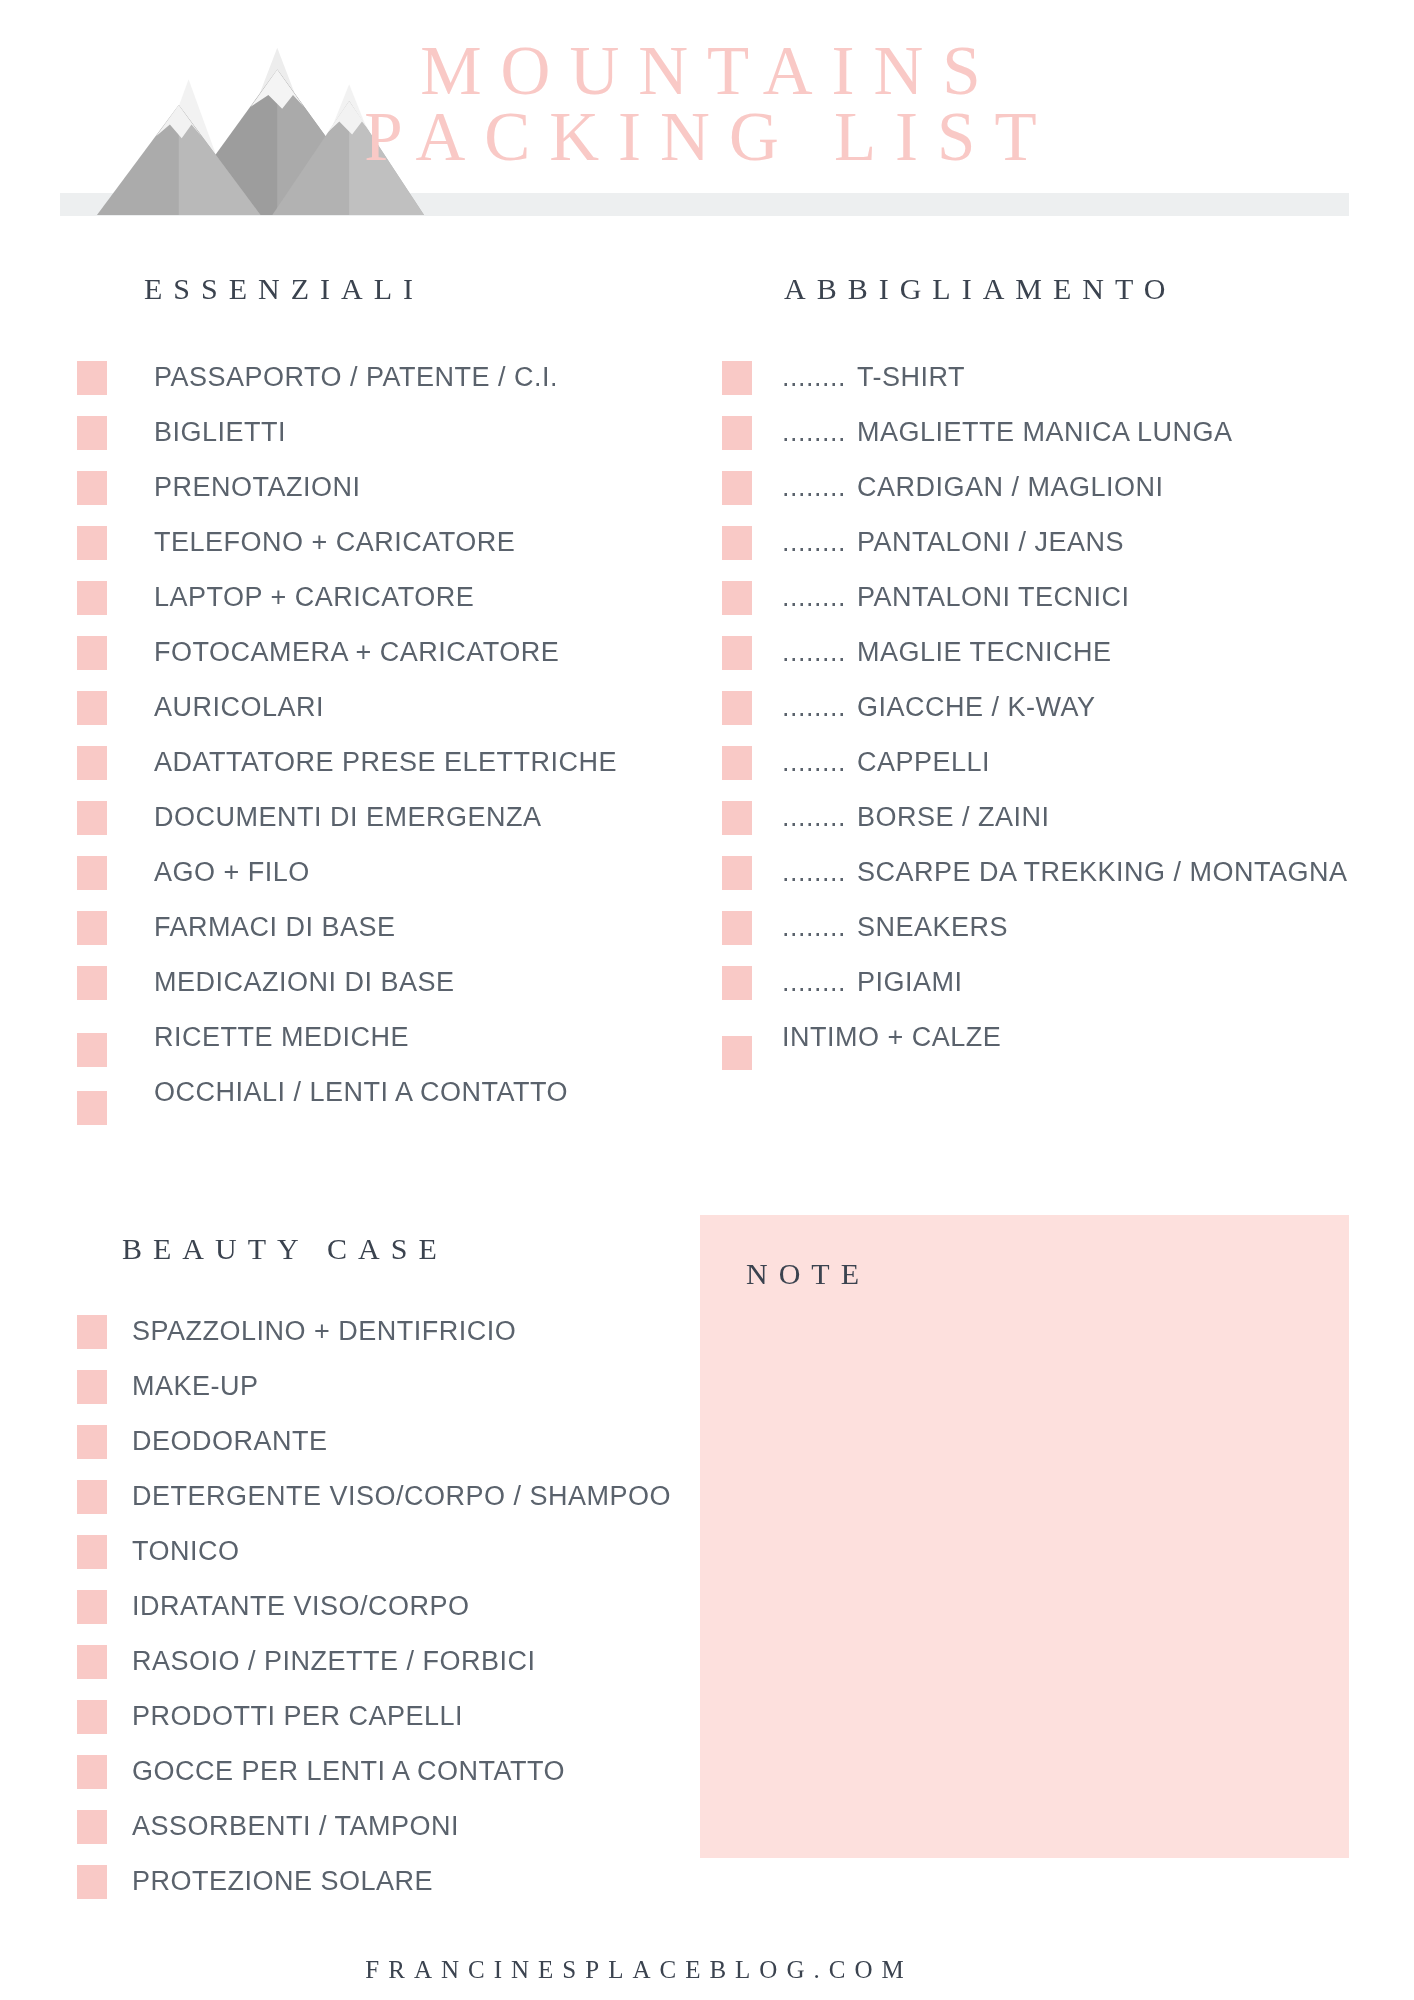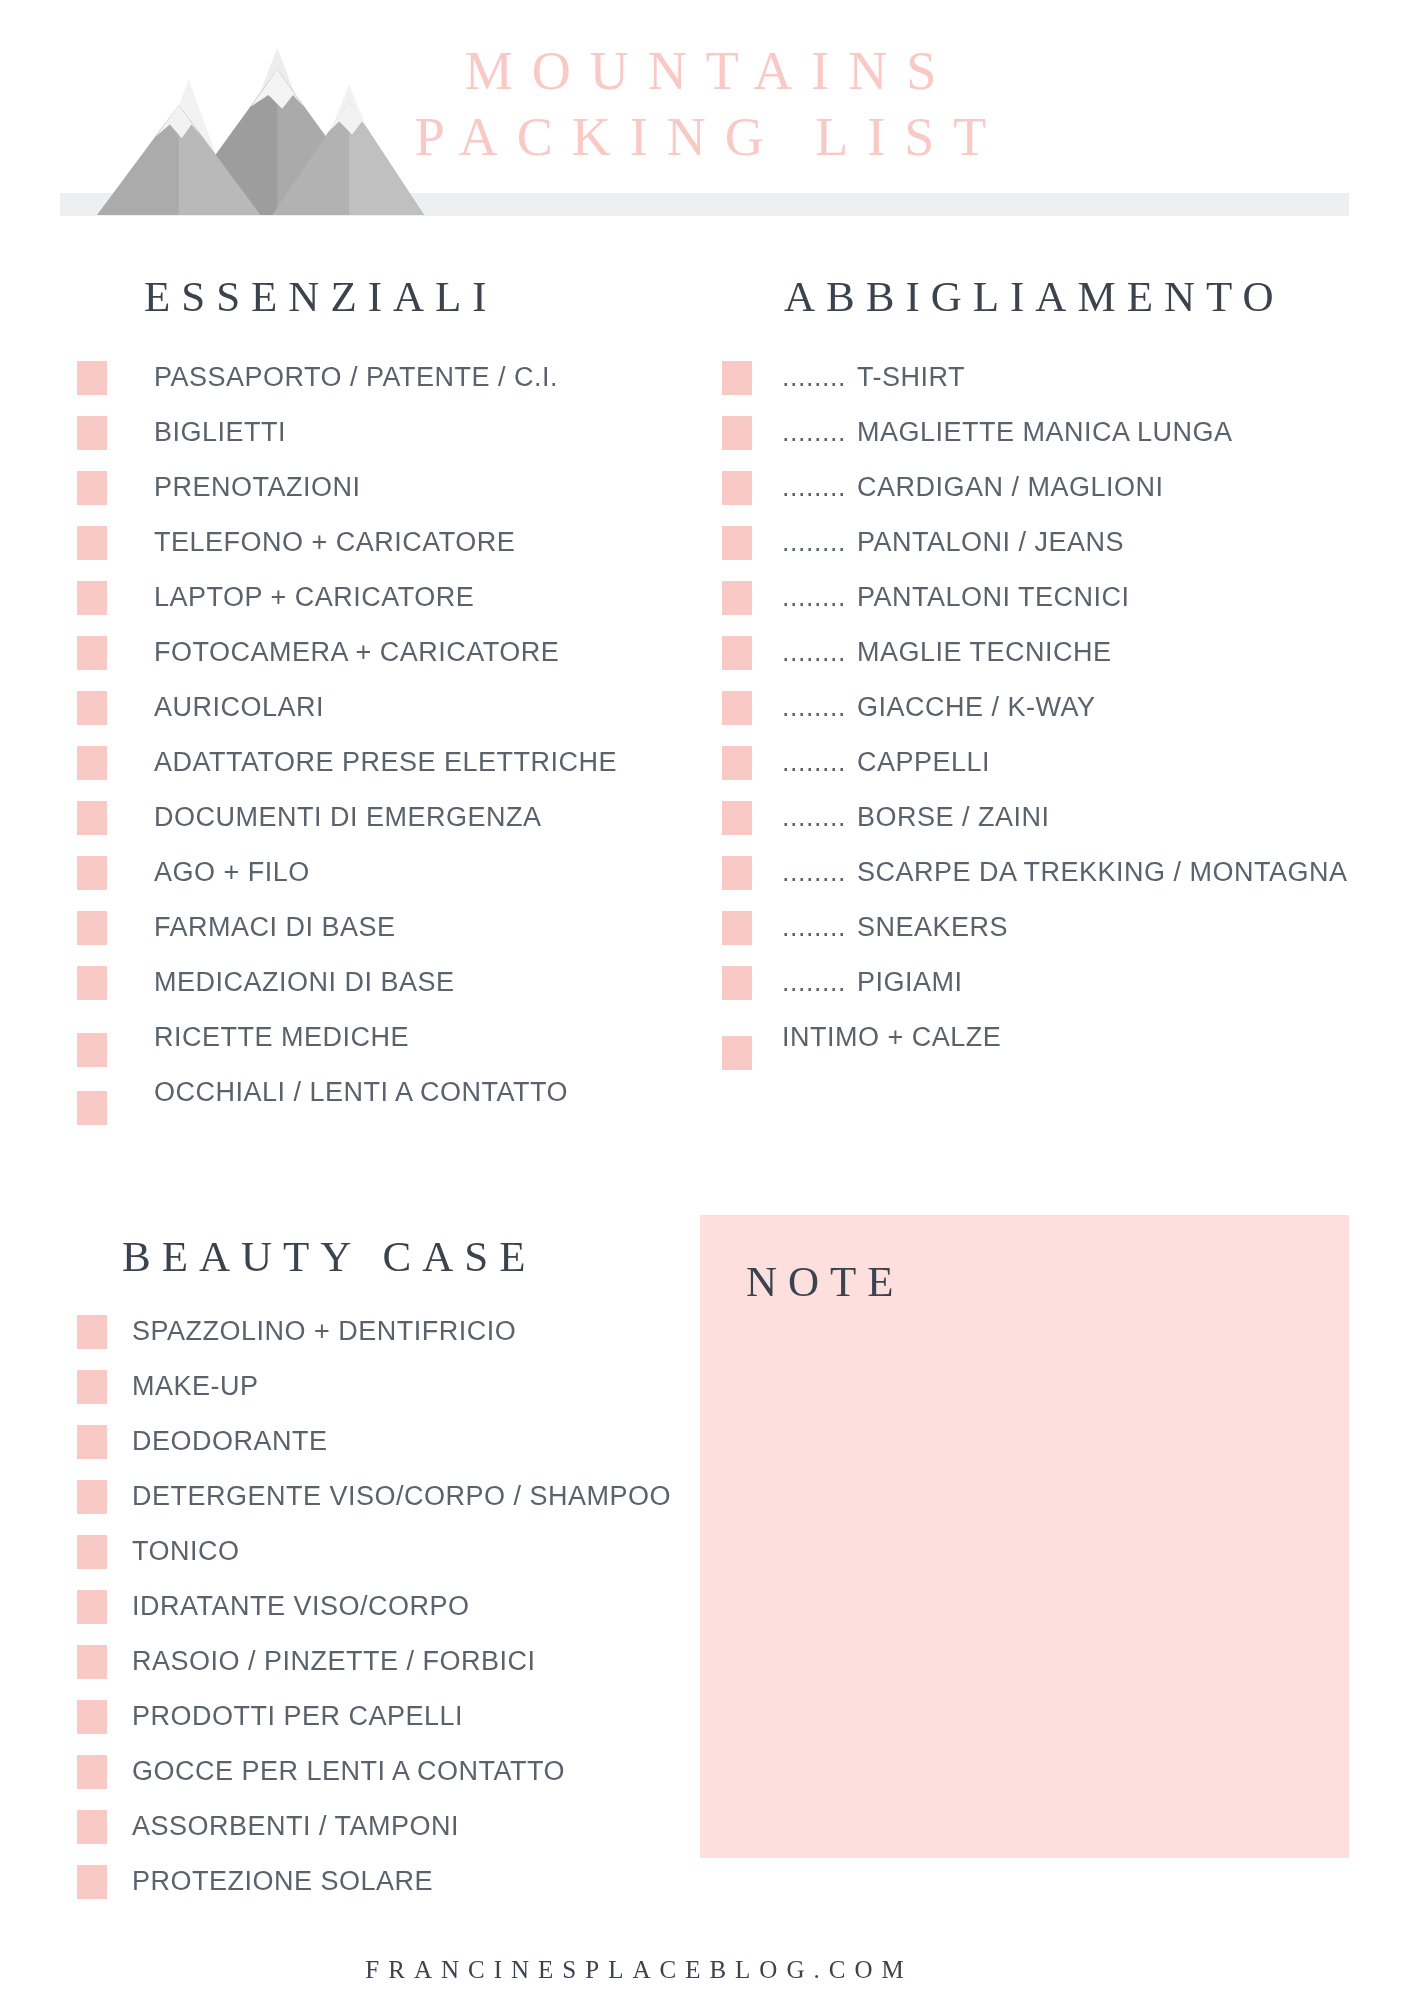--- a/index.html
+++ b/index.html
@@ -21,30 +21,30 @@
   
   .header-bar{
     position:absolute;left:60px;top:193px;width:1289px;height:23px;
     background:var(--bar-gray);
   }
   .logo{position:absolute;left:95px;top:40px;width:330px;height:175px;}
   .title{
     position:absolute;left:360px;top:38px;width:700px;
     text-align:center;
     font-family:"Liberation Serif",serif;
-    font-size:54px;line-height:66px;letter-spacing:19px;
+    font-size:69px;line-height:66px;letter-spacing:19px;
     color:var(--accent);
     font-weight:400;
   }
   
   .sec-h{
     position:absolute;
     font-family:"Liberation Serif",serif;
     font-weight:400;
-    font-size:43px;
+    font-size:30px;
     letter-spacing:11px;
     color:var(--heading);
     white-space:nowrap;
   }
   #h-essentials{left:144px;top:272px;}
   #h-clothing{left:784px;top:272px;}
   #h-beauty{left:122px;top:1232px;}
   
   .list{position:absolute;}
   .col-essentials{left:65px;top:350px;}

